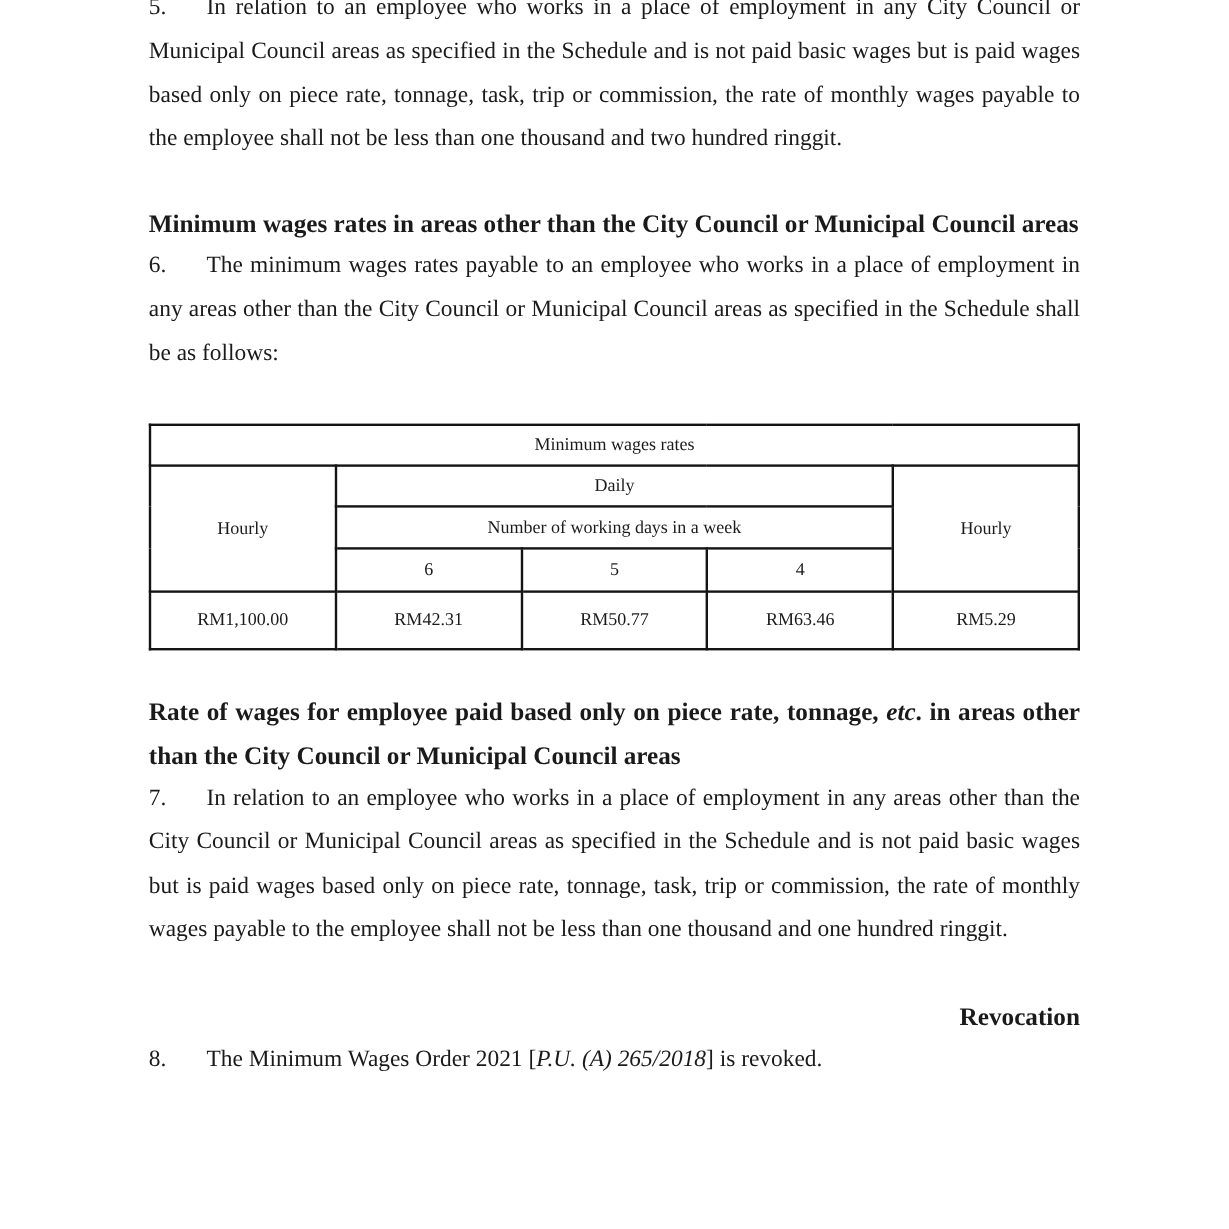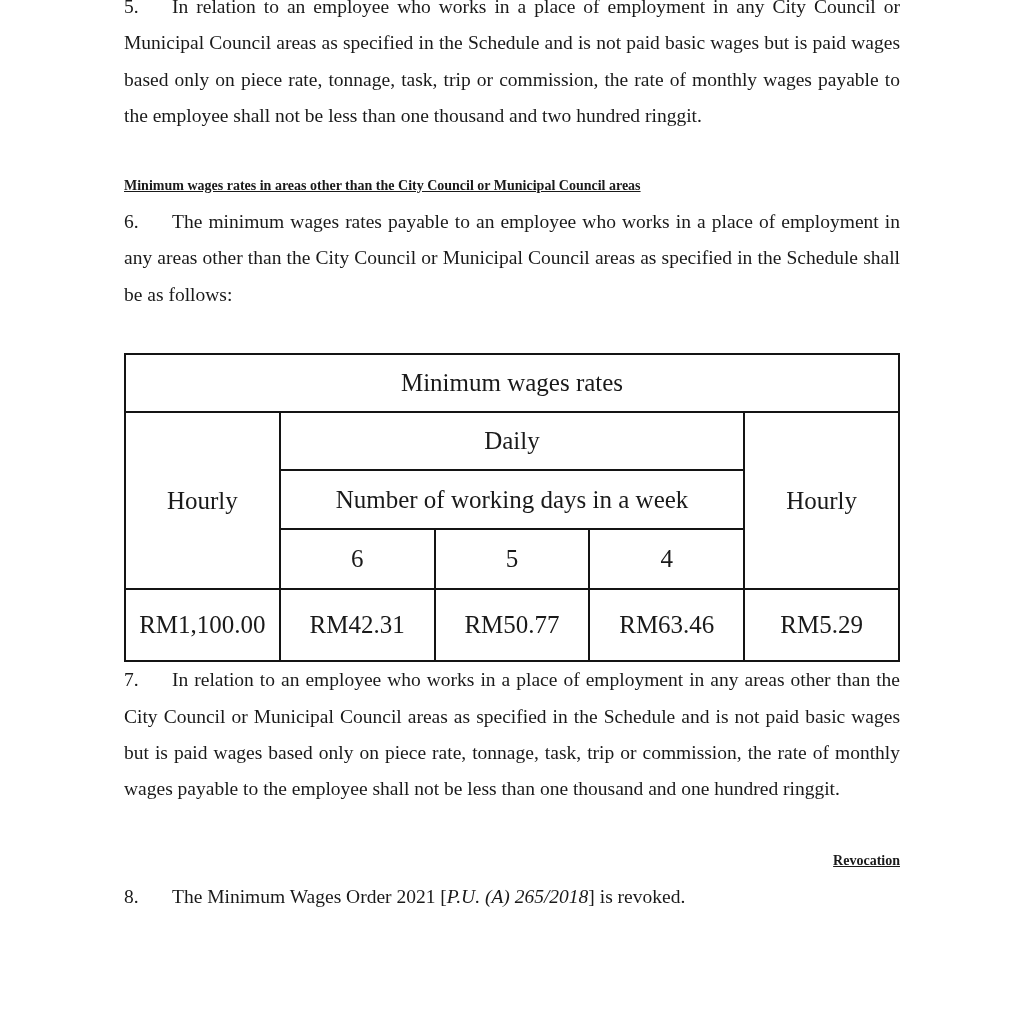--- a/index.html
+++ b/index.html
@@ -10,40 +10,40 @@
     background: #ffffff;
     box-sizing: border-box;
     padding: 0 124px;
     overflow: hidden;
     font-family: "Liberation Serif", serif;
     font-size: 19.5px;
     line-height: 36.4px;
     color: #1a1a1a;
   }
   p { margin: 0; text-align: justify; }
-  .heading { margin: 0; font-weight: bold; font-size: 14px; line-height: 36.4px; text-align: justify; text-decoration: underline; }
+  .heading { margin: 0; font-weight: bold; font-size: 21px; line-height: 36.4px; text-align: justify; }
   .num { display: inline-block; width: 48px; }
   .para-first { margin-top: -11px; }
   .h-other-areas { margin-top: 33px; }
   .h-piece-rate { margin-top: 33px; }
   .h-revocation { margin-top: 35px; text-align: right; }
   .ital { font-style: italic; }
 
   table.wages {
     border-collapse: collapse;
     table-layout: fixed;
     width: 776px;
     margin-top: 40px;
   }
   table.wages td {
     border: 2px solid #141414;
     text-align: center;
     vertical-align: middle;
-    padding: 12px;
-    font-size: 25px;
+    padding: 0;
+    font-size: 15px;
     line-height: 24px;
     color: #1a1a1a;
   }
   td.t-title   { height: 32px; }
   td.t-rowspan { vertical-align: top; padding-top: 6px; }
   td.t-daily   { height: 32px; border-radius: 12px; }
   td.t-subhead { height: 33px; }
   td.t-day     { height: 34px; }
   td.t-val     { height: 46px; }
   td.t-val-monthly { text-align: left; padding-left: 9px; padding-top: 6px; }
@@ -81,20 +81,21 @@
       <tr>
         <td class="t-val t-val-monthly">RM1,100.00</td>
         <td class="t-val">RM42.31</td>
         <td class="t-val">RM50.77</td>
         <td class="t-val">RM63.46</td>
         <td class="t-val t-val-hourly">RM5.29</td>
       </tr>
     </tbody>
   </table>
 
+  <h2 class="heading h-piece-rate"><span>Rate of wages for employee paid based only on piece rate, tonnage, </span><span class="ital">etc</span><span>. in areas other than the City Council or Municipal Council areas</span></h2>
 
   <p><span class="num">7.</span><span>In relation to an employee who works in a place of employment in any areas other than the City Council or Municipal Council areas as specified in the Schedule and is not paid basic wages but is paid wages based only on piece rate, tonnage, task, trip or commission, the rate of monthly wages payable to the employee shall not be less than one thousand and one hundred ringgit.</span></p>
 
   <h2 class="heading h-revocation">Revocation</h2>
 
   <p><span class="num">8.</span><span>The Minimum Wages Order 2021 [</span><span class="ital">P.U. (A) 265/2018</span><span>] is revoked.</span></p>
 
 </div>
 
 </body></html>

